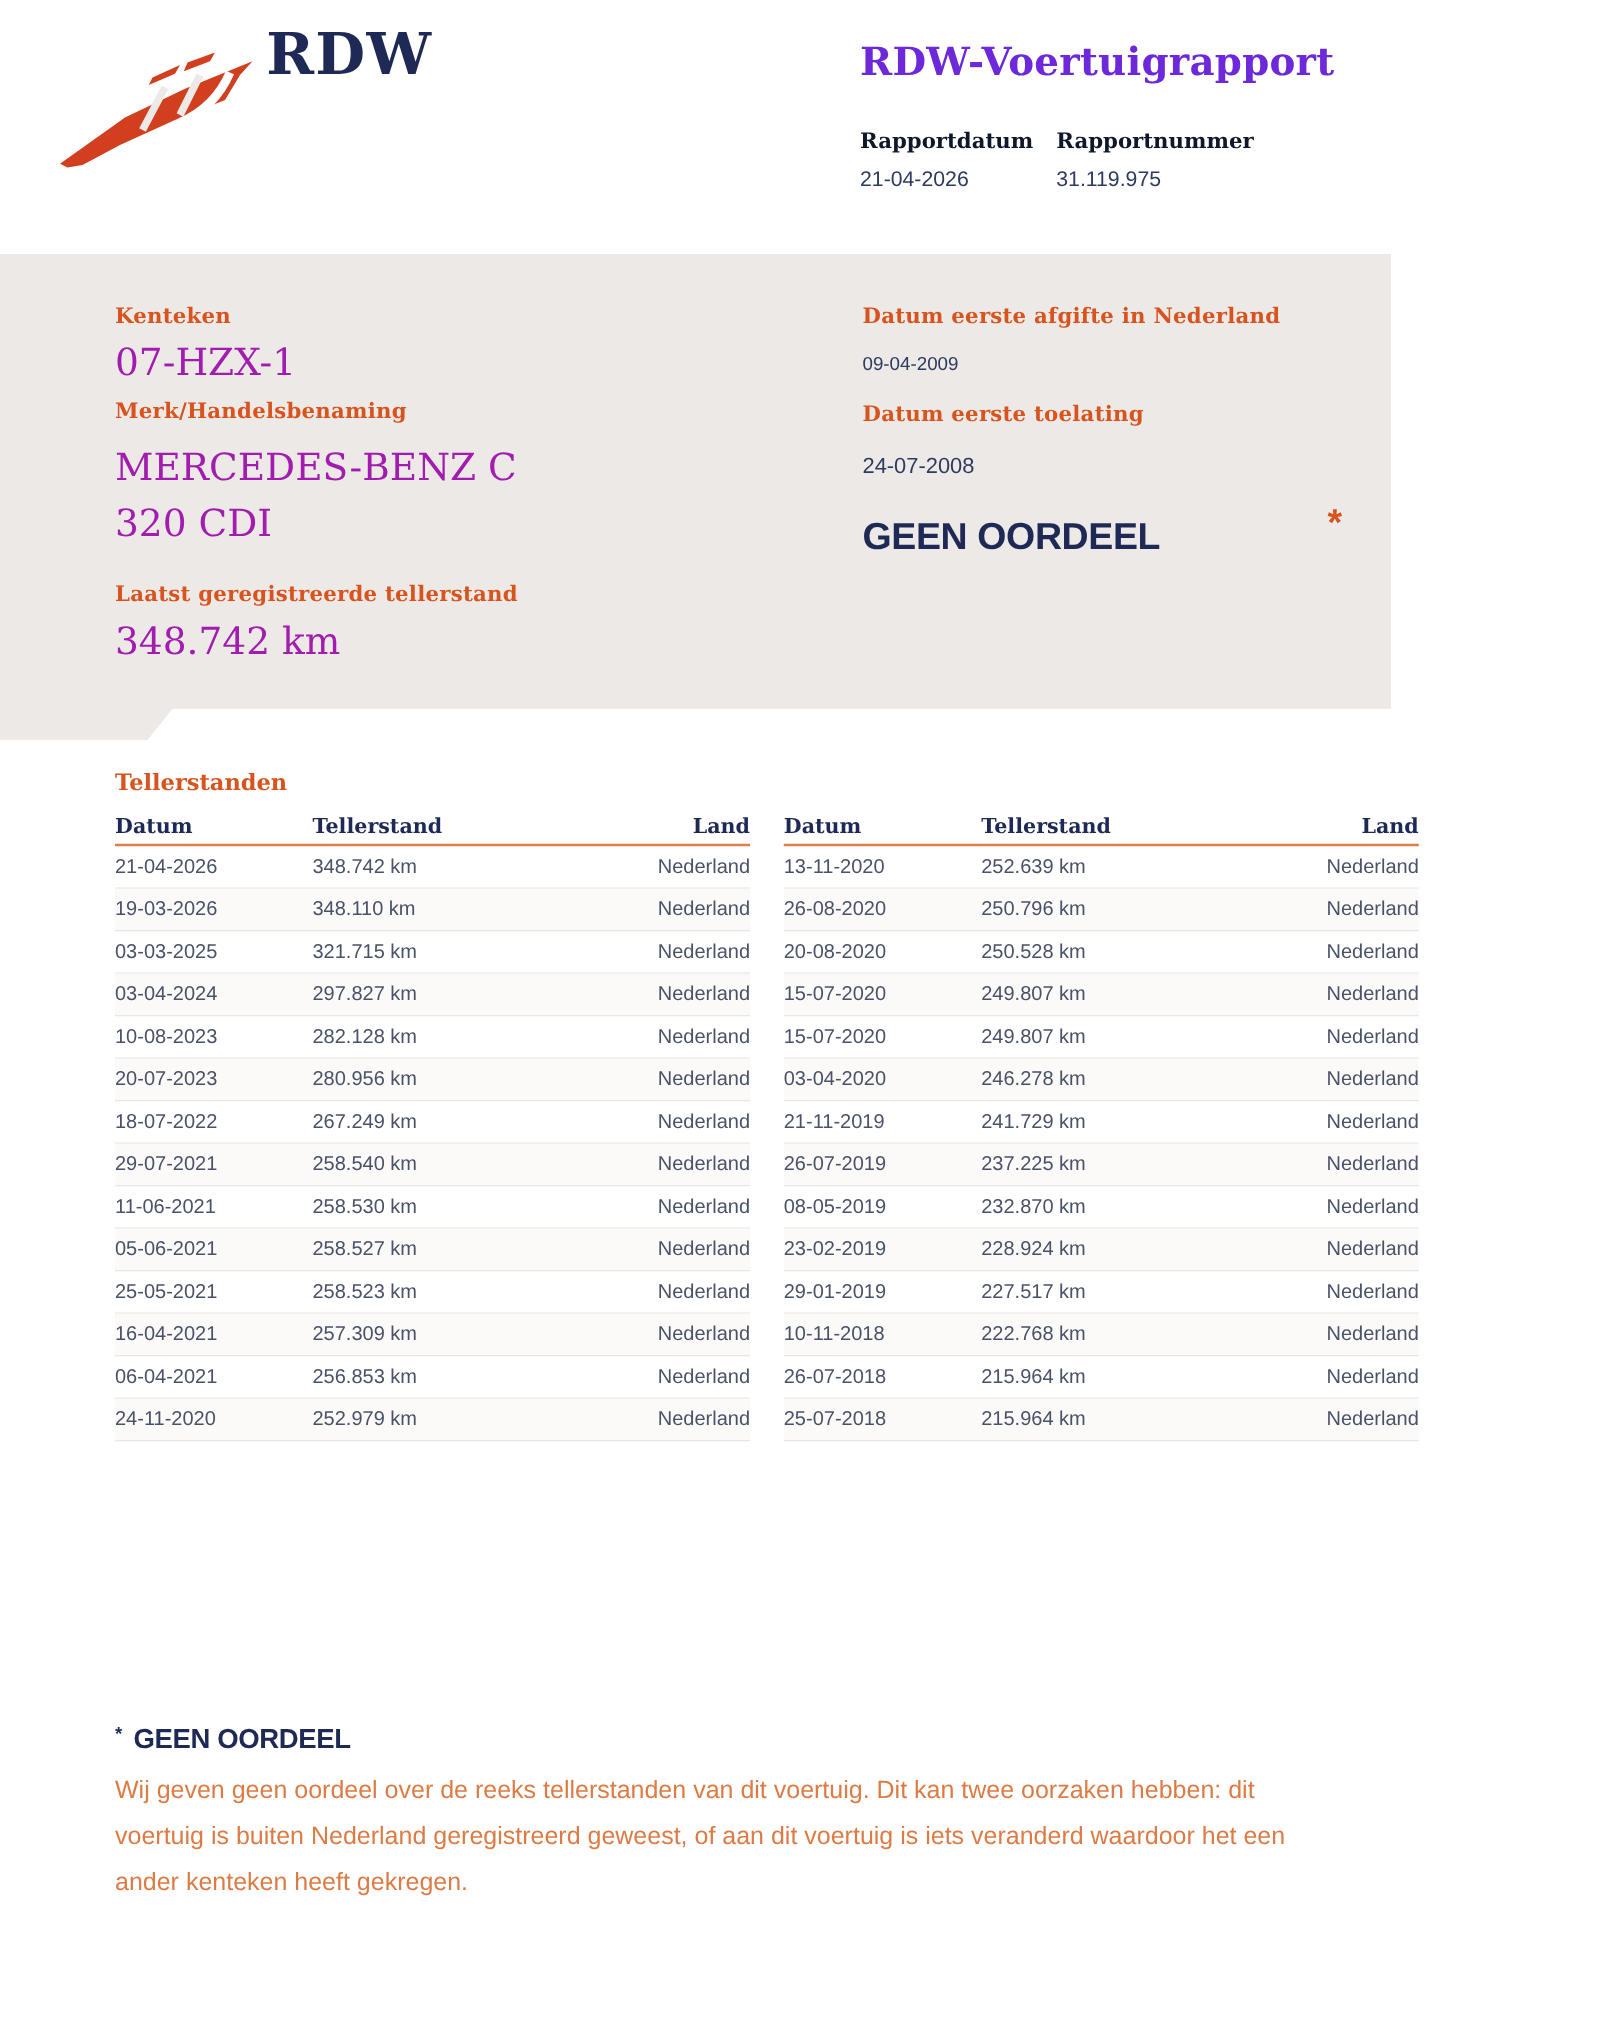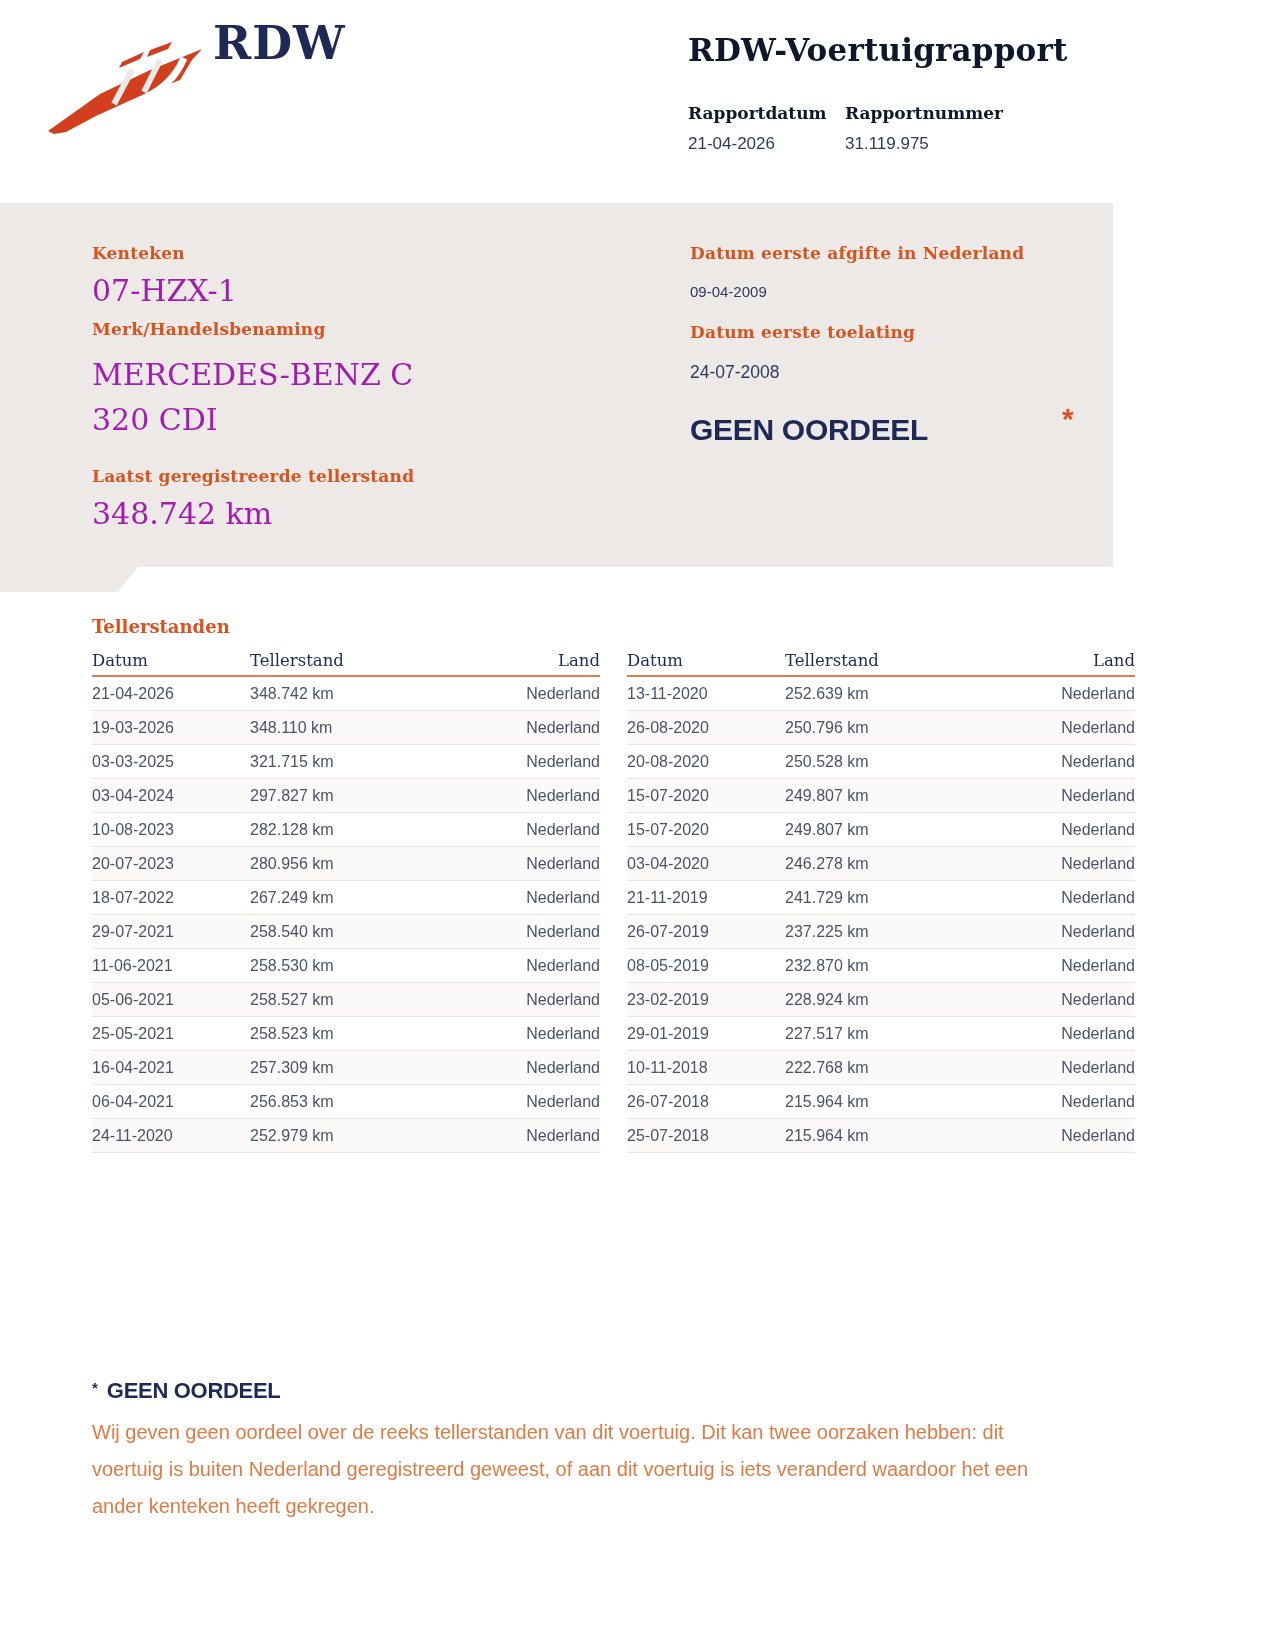--- a/index.html
+++ b/index.html
@@ -14,21 +14,21 @@
   
   .logo-wing { left:44px; top:36px; width:162px; height:100px; }
   .logo-text {
     left:213px; top:16px;
     font-family:"DejaVu Serif", serif; font-weight:700;
     font-size:46px; color:#1e2a55; letter-spacing:1px;
   }
   .doc-title {
     left:688px; top:32px;
     font-family:"DejaVu Serif", serif; font-weight:600;
-    font-size:31px; color:#0f172a; letter-spacing:0.2px;
+    font-size:31px; color:#6d28d9; letter-spacing:0.2px;
   }
   .meta { left:688px; top:103px; display:flex; gap:26px; }
   .meta-col1 { width:131px; }
   .mlabel {
     font-family:"DejaVu Serif", serif; font-weight:700;
     font-size:17px; color:#0f172a;
   }
   .mvalue { margin-top:11px; font-size:17px; color:#2e3a5e; }
 
   
@@ -73,21 +73,21 @@
   .tables { left:92px; top:646px; width:1043px; display:flex; gap:27px; }
   .ttable { width:508px; }
   .trow {
     display:flex; align-items:center;
     height:34px; border-bottom:1px solid #e9e6e4;
     font-size:16px; color:#4a5268;
   }
   .trow:nth-child(odd):not(.thead) { background:#fbfaf9; }
   .thead {
     height:31px; border-bottom:2px solid #df7c4a;
-    font-family:"DejaVu Serif", serif; font-weight:400;
+    font-family:"DejaVu Serif", serif; font-weight:700;
     font-size:16.5px; color:#1e2a55; background:none;
   }
   .tcell.c0 { width:158px; }
   .tcell.c1 { flex:1; }
   .tcell.c2 { width:120px; text-align:right; }
 
   
   .footnote-title {
     left:92px; top:1378px; display:flex; gap:9px; align-items:flex-start;
   }

